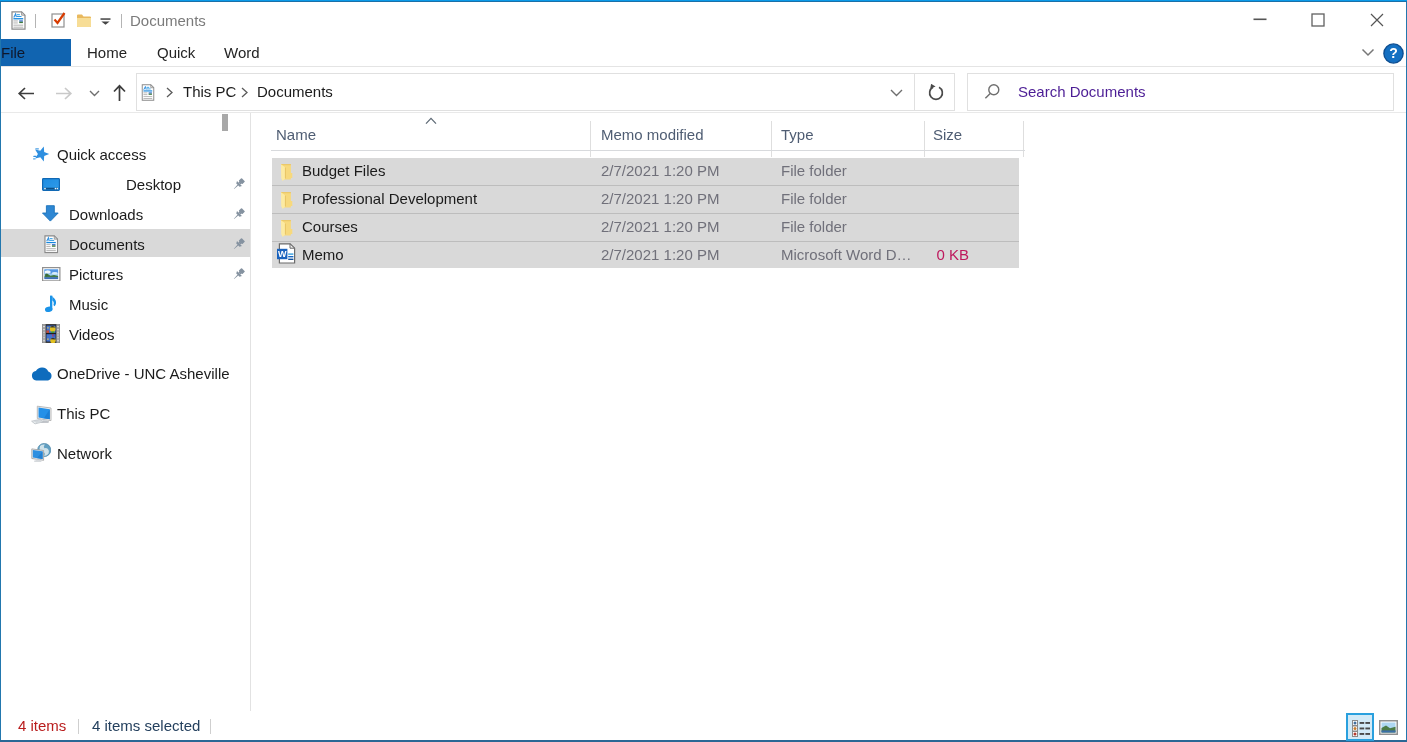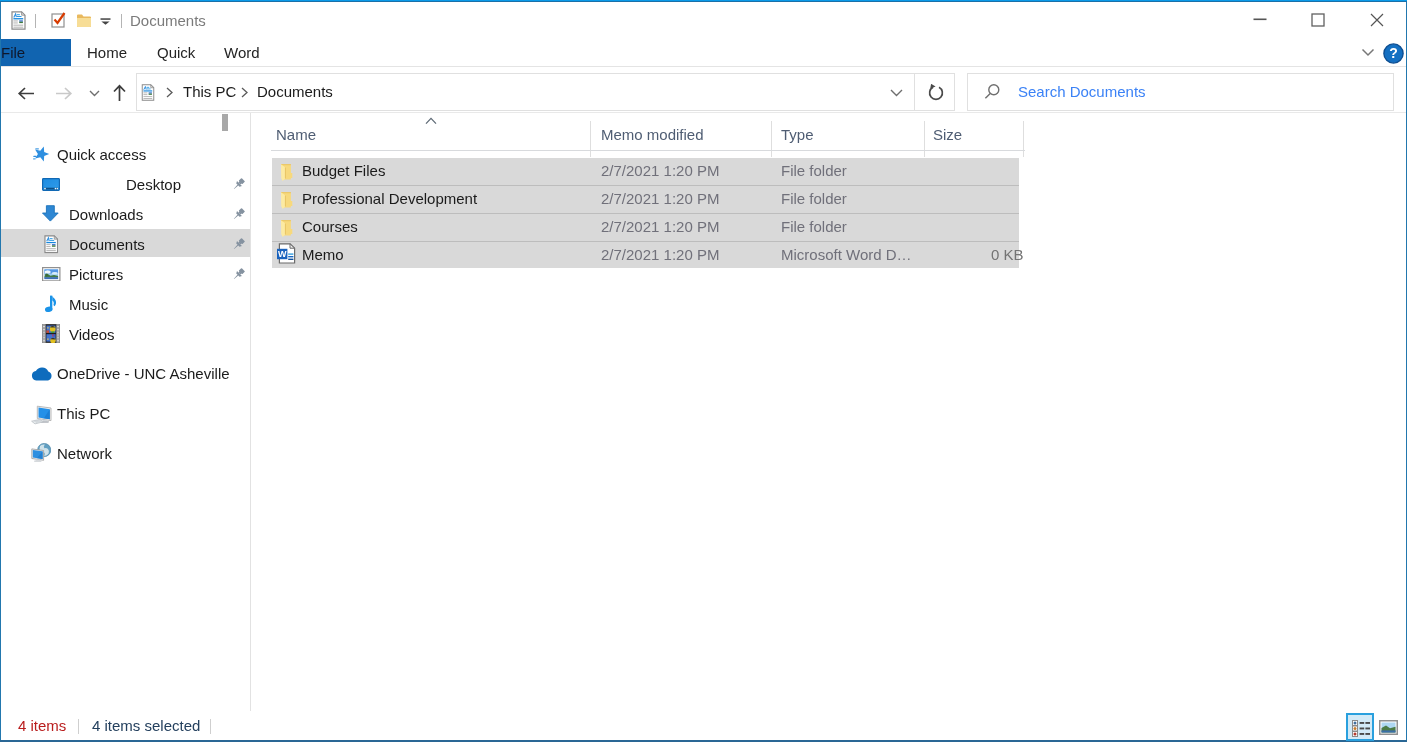--- a/index.html
+++ b/index.html
@@ -129,21 +129,21 @@
 <svg class="a" style="left:927px;top:84px;" width="18" height="18" viewBox="0 0 18 18">
  <path d="M12.0 3.3 A6.4 6.4 0 1 1 6.0 3.3" fill="none" stroke="#4a4a4a" stroke-width="1.7"></path>
  <polygon points="3.2,4.8 4.1,-0.2 8.6,2.5" fill="#4a4a4a"></polygon>
 </svg>
 
 <div class="a" style="left:967px;top:73px;width:427px;height:38px;background:#fff;border:1px solid #e0e0e0;"></div>
 <svg class="a" style="left:984px;top:84px;" width="16" height="16" viewBox="0 0 16 16">
  <circle cx="9.8" cy="5.8" r="5" fill="none" stroke="#6f6f6f" stroke-width="1.4"></circle>
  <path d="M6.2 9.5 L1.4 14.3" stroke="#6f6f6f" stroke-width="1.4"></path>
 </svg>
-<div class="txt" style="left:1018px;top:81px;height:22px;line-height:22px;color:#3b82f6;">Search Documents</div>
+<div class="txt" style="left:1018px;top:81px;height:22px;line-height:22px;color:#4c1d95;">Search Documents</div>
 
 <div class="a" style="left:1px;top:112px;width:1405px;height:1px;background:#e9e9e9;"></div>
 
 <div class="a" style="left:1px;top:229px;width:249px;height:28px;background:#d9d9d9;"></div>
 
 <div class="a" style="left:222px;top:114px;width:6px;height:17px;background:#a8a8a8;"></div>
 
 <svg class="a" style="left:33px;top:146px;" width="17" height="16" viewBox="0 0 17 16">
  <polygon points="10.8,0.6 11.2,5.9 16.2,8.0 11.2,10.1 10.8,15.4 7.3,11.3 2.1,12.6 4.9,8.0 2.1,3.4 7.3,4.7" fill="#2e8fe0"></polygon>
  <rect x="2.2" y="2.2" width="3.8" height="1.3" rx="0.65" fill="#4a9ee4"></rect>
@@ -317,21 +317,21 @@
  <path d="M14 0.8 V5.2 H18.6 Z" fill="#efefef" stroke="#6b6b6b" stroke-width="1"></path>
  <rect x="12.2" y="10.4" width="5.2" height="1.4" fill="#35a0e0"></rect>
  <rect x="12.2" y="13" width="5.2" height="1.4" fill="#1767c2"></rect>
  <rect x="12.2" y="15.6" width="5.2" height="1.4" fill="#10509e"></rect>
  <rect x="1" y="5.8" width="10.4" height="10.4" fill="#1962bd"></rect>
  <text x="6.2" y="13.9" font-family="Liberation Sans" font-size="9" font-weight="bold" fill="#fff" text-anchor="middle">W</text>
 </svg>
 <div class="txt" style="left:302px;top:244px;height:22px;line-height:22px;">Memo</div>
 <div class="txt" style="left:601px;top:244px;height:22px;line-height:22px;color:#70707a;">2/7/2021 1:20 PM</div>
 <div class="txt" style="left:781px;top:244px;height:22px;line-height:22px;color:#70707a;">Microsoft Word D…</div>
-<div class="txt" style="left:991px;top:244px;width:60px;height:22px;line-height:22px;color:#737373;">0 KB</div>
+<div class="txt" style="left:909px;top:244px;width:60px;height:22px;line-height:22px;color:#be185d;text-align:right;">0 KB</div>
 
 <div class="txt" style="left:18px;top:715px;height:22px;line-height:22px;color:#b91c1c;">4 items</div>
 <div class="a" style="left:78px;top:719px;width:1px;height:15px;background:#cfcfcf;"></div>
 <div class="txt" style="left:92px;top:715px;height:22px;line-height:22px;color:#24405e;text-align:center;">4 items selected</div>
 <div class="a" style="left:210px;top:719px;width:1px;height:15px;background:#cfcfcf;"></div>
 
 <div class="a" style="left:1346px;top:713px;width:28px;height:28px;background:#d2eaf7;border:2px solid #29a0de;"></div>
 <svg class="a" style="left:1352px;top:719.5px;" width="19" height="17" viewBox="0 0 19 17">
  <g fill="#fff" stroke="#8a8a8a" stroke-width="1">
   <rect x="0.5" y="0.5" width="5" height="5"></rect>

